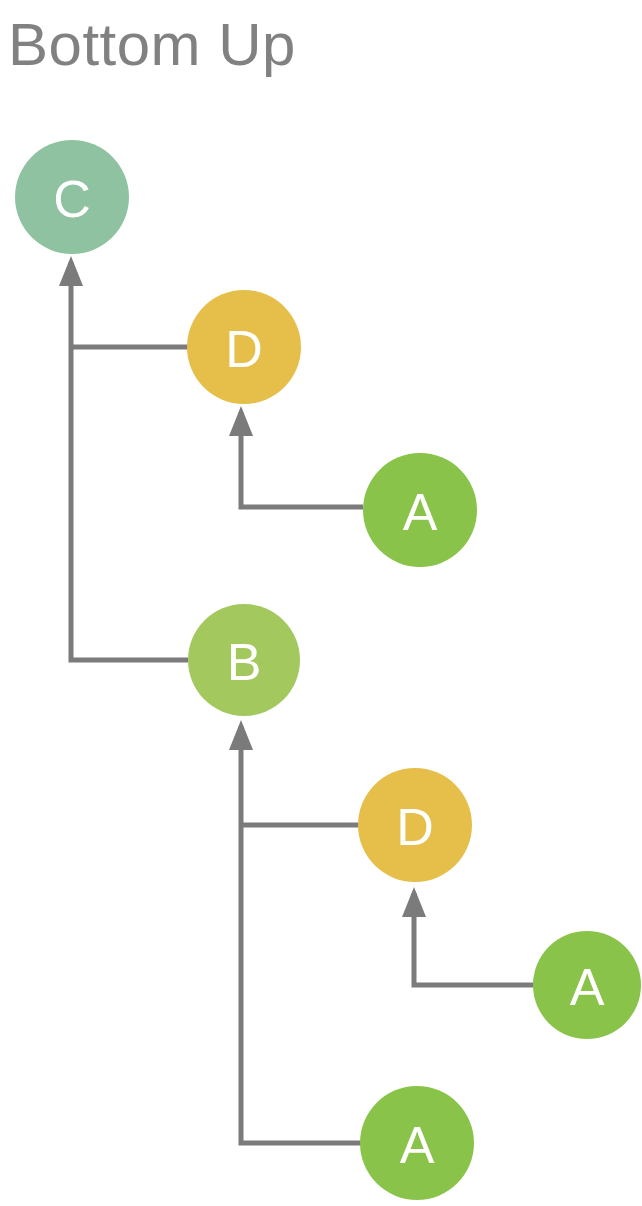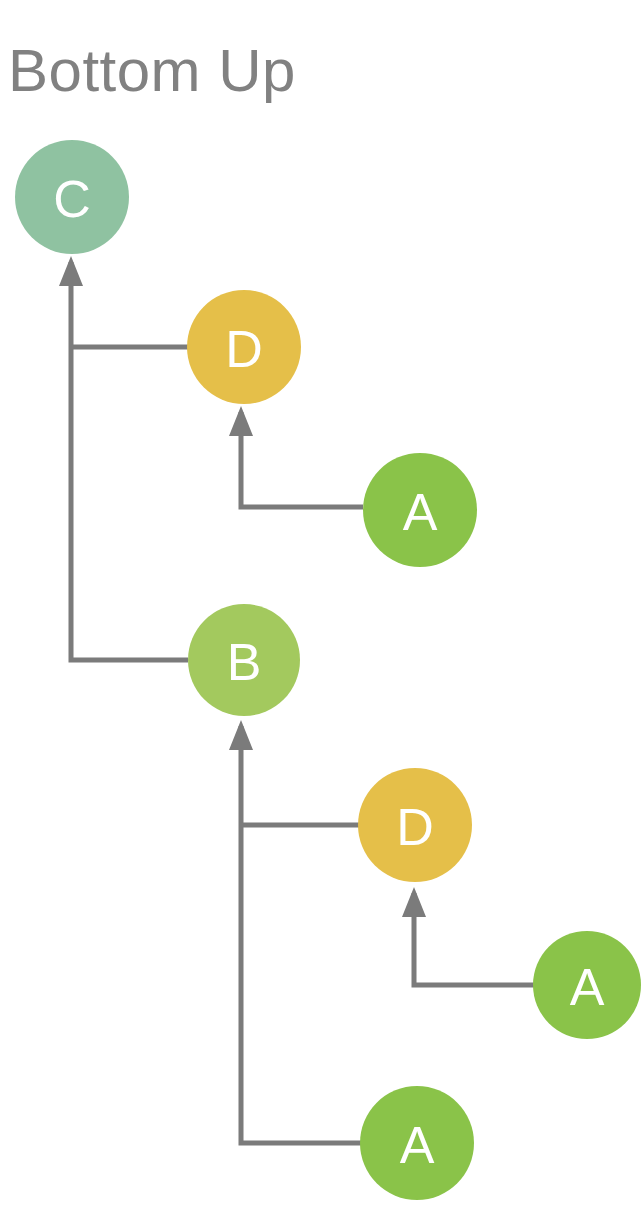--- a/index.html
+++ b/index.html
@@ -39,21 +39,21 @@
     font-size: 52px;
     font-weight: 300;
     text-anchor: middle;
     dominant-baseline: central;
   }
 </style>
 </head>
 <body style="background: rgb(255, 255, 255);">
 
 <div class="stage">
-  <h1 class="title" style="color: rgb(129, 129, 129); margin-top: 26px;">Bottom Up</h1>
+  <h1 class="title" style="color: rgb(129, 129, 129);">Bottom Up</h1>
   <svg id="tree" class="tree" width="642" height="1206" viewBox="0 0 642 1206">
       <polyline points="188,660 71,660 71,262" fill="none" stroke="#7b7b7b" stroke-width="5"></polyline>
       <polygon points="71,256 59,286 83,286" fill="#7b7b7b"></polygon>
       <polyline points="188,347 71,347" fill="none" stroke="#7b7b7b" stroke-width="5"></polyline>
       <polyline points="363,507 241,507 241,412" fill="none" stroke="#7b7b7b" stroke-width="5"></polyline>
       <polygon points="241,406 229,436 253,436" fill="#7b7b7b"></polygon>
       <polyline points="361,1143 241,1143 241,726" fill="none" stroke="#7b7b7b" stroke-width="5"></polyline>
       <polygon points="241,720 229,750 253,750" fill="#7b7b7b"></polygon>
       <polyline points="359,825 241,825" fill="none" stroke="#7b7b7b" stroke-width="5"></polyline>
       <polyline points="534,985 414,985 414,893" fill="none" stroke="#7b7b7b" stroke-width="5"></polyline>

